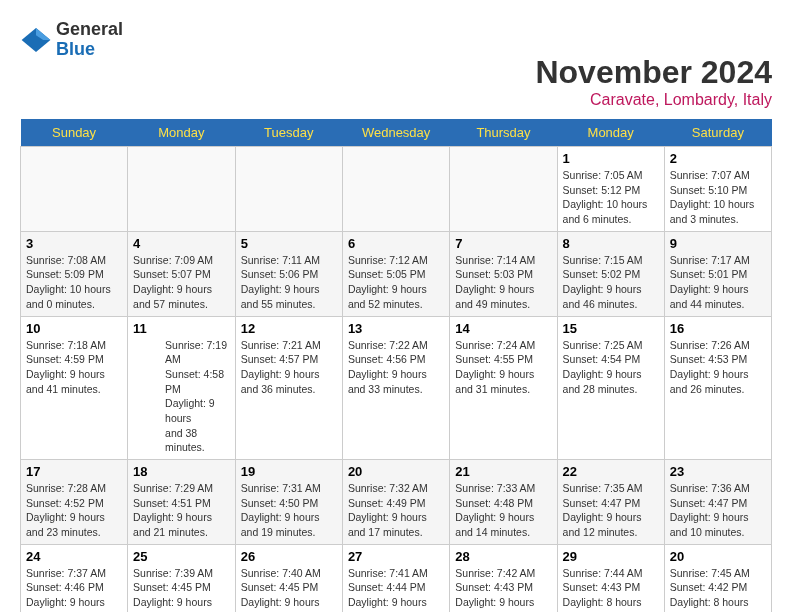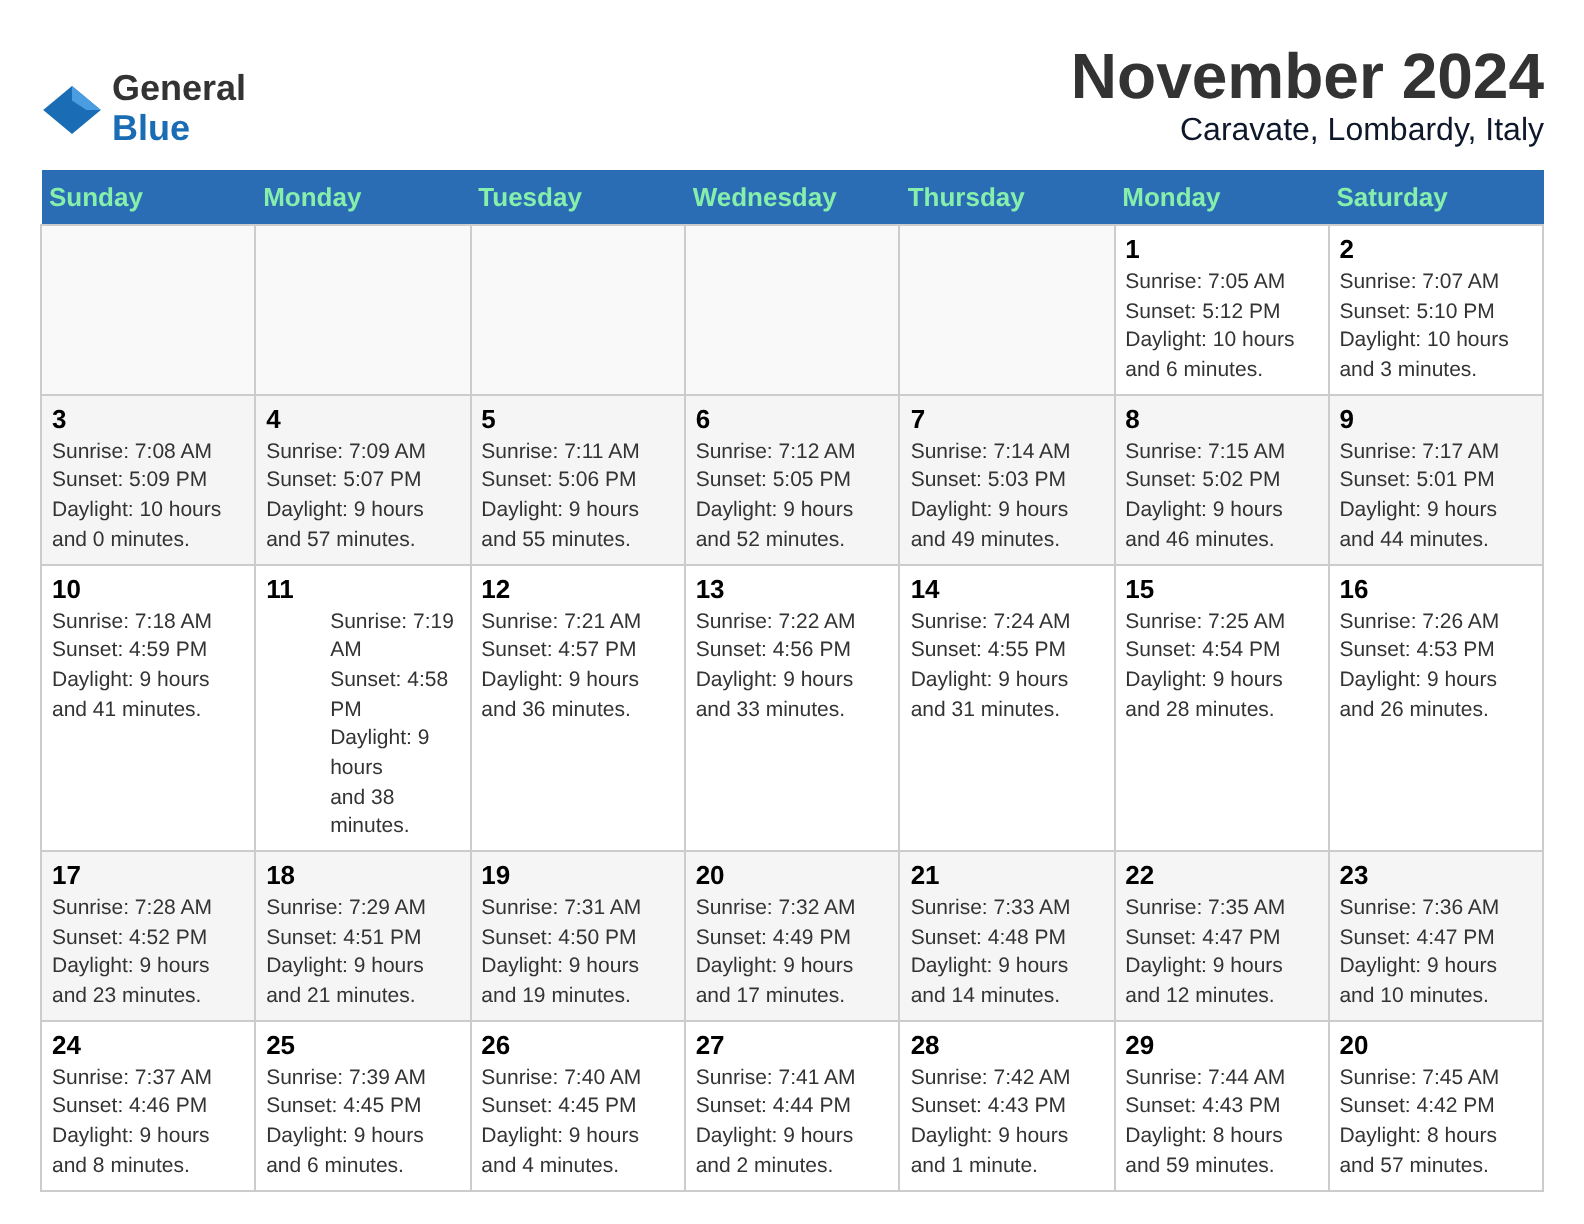--- a/index.html
+++ b/index.html
@@ -6,63 +6,64 @@
     body {
       font-family: Arial, sans-serif;
       background: #fff;
       width: 792px;
       min-height: 612px;
       padding: 20px;
     }
     .header {
       display: flex;
       justify-content: space-between;
-      align-items: flex-end;
+      align-items: flex-start;
       margin-bottom: 10px;
     }
     .logo {
       display: flex;
       align-items: center;
       gap: 4px;
     }
     .logo-text {
       font-size: 18px;
       font-weight: bold;
       line-height: 1.1;
     }
     .logo-text span.general { color: #333; }
     .logo-text span.blue { color: #1a6db5; }
     .logo-icon {
       width: 32px;
       height: 32px;
     }
     .title-block {
       text-align: right;
+      margin-top: 34px;
     }
     .month-title {
       font-size: 32px;
       font-weight: bold;
       color: #333;
     }
     .location {
       font-size: 16px;
-      color: #0f172a;
+      color: #be185d;
     }
     table {
       width: 100%;
       border-collapse: collapse;
       font-size: 11px;
     }
     thead tr th {
       background-color: #2a6db5;
-      color: #86efac;
+      color: #fde047;
       padding: 6px 4px;
-      text-align: left;
+      text-align: center;
       font-size: 13px;
-      font-weight: bold;
+      font-weight: normal;
     }
     tbody tr td {
       border: 1px solid #ccc;
       vertical-align: top;
       padding: 4px 5px;
       height: 80px;
       width: 108px;
     }
     tbody tr:nth-child(even) td {
       background-color: #f5f5f5;

